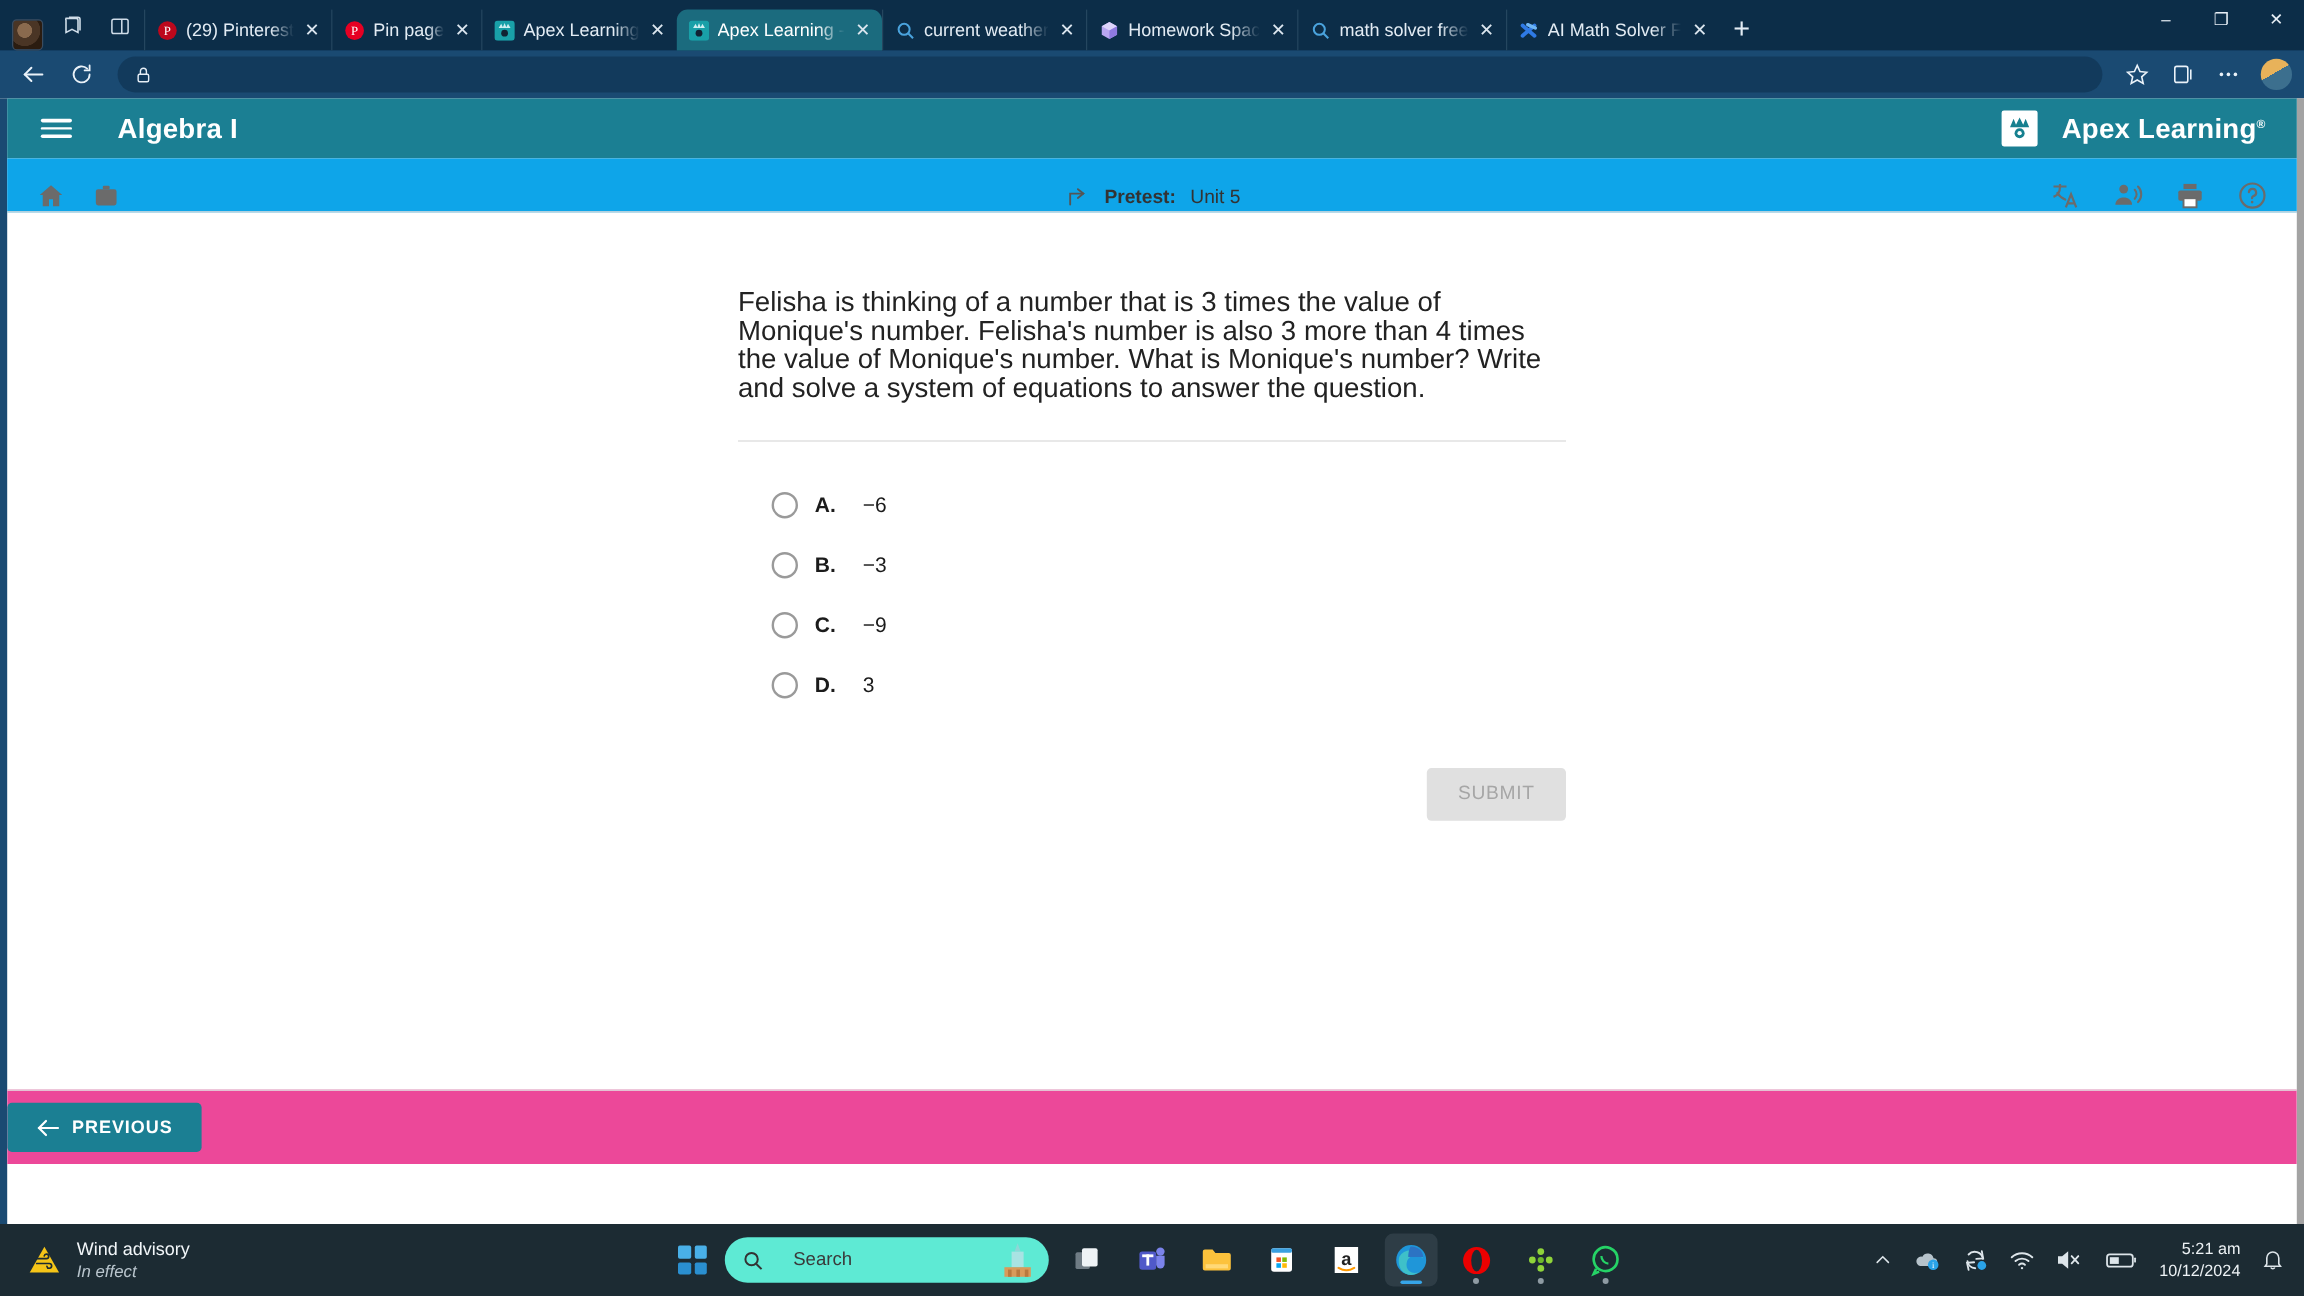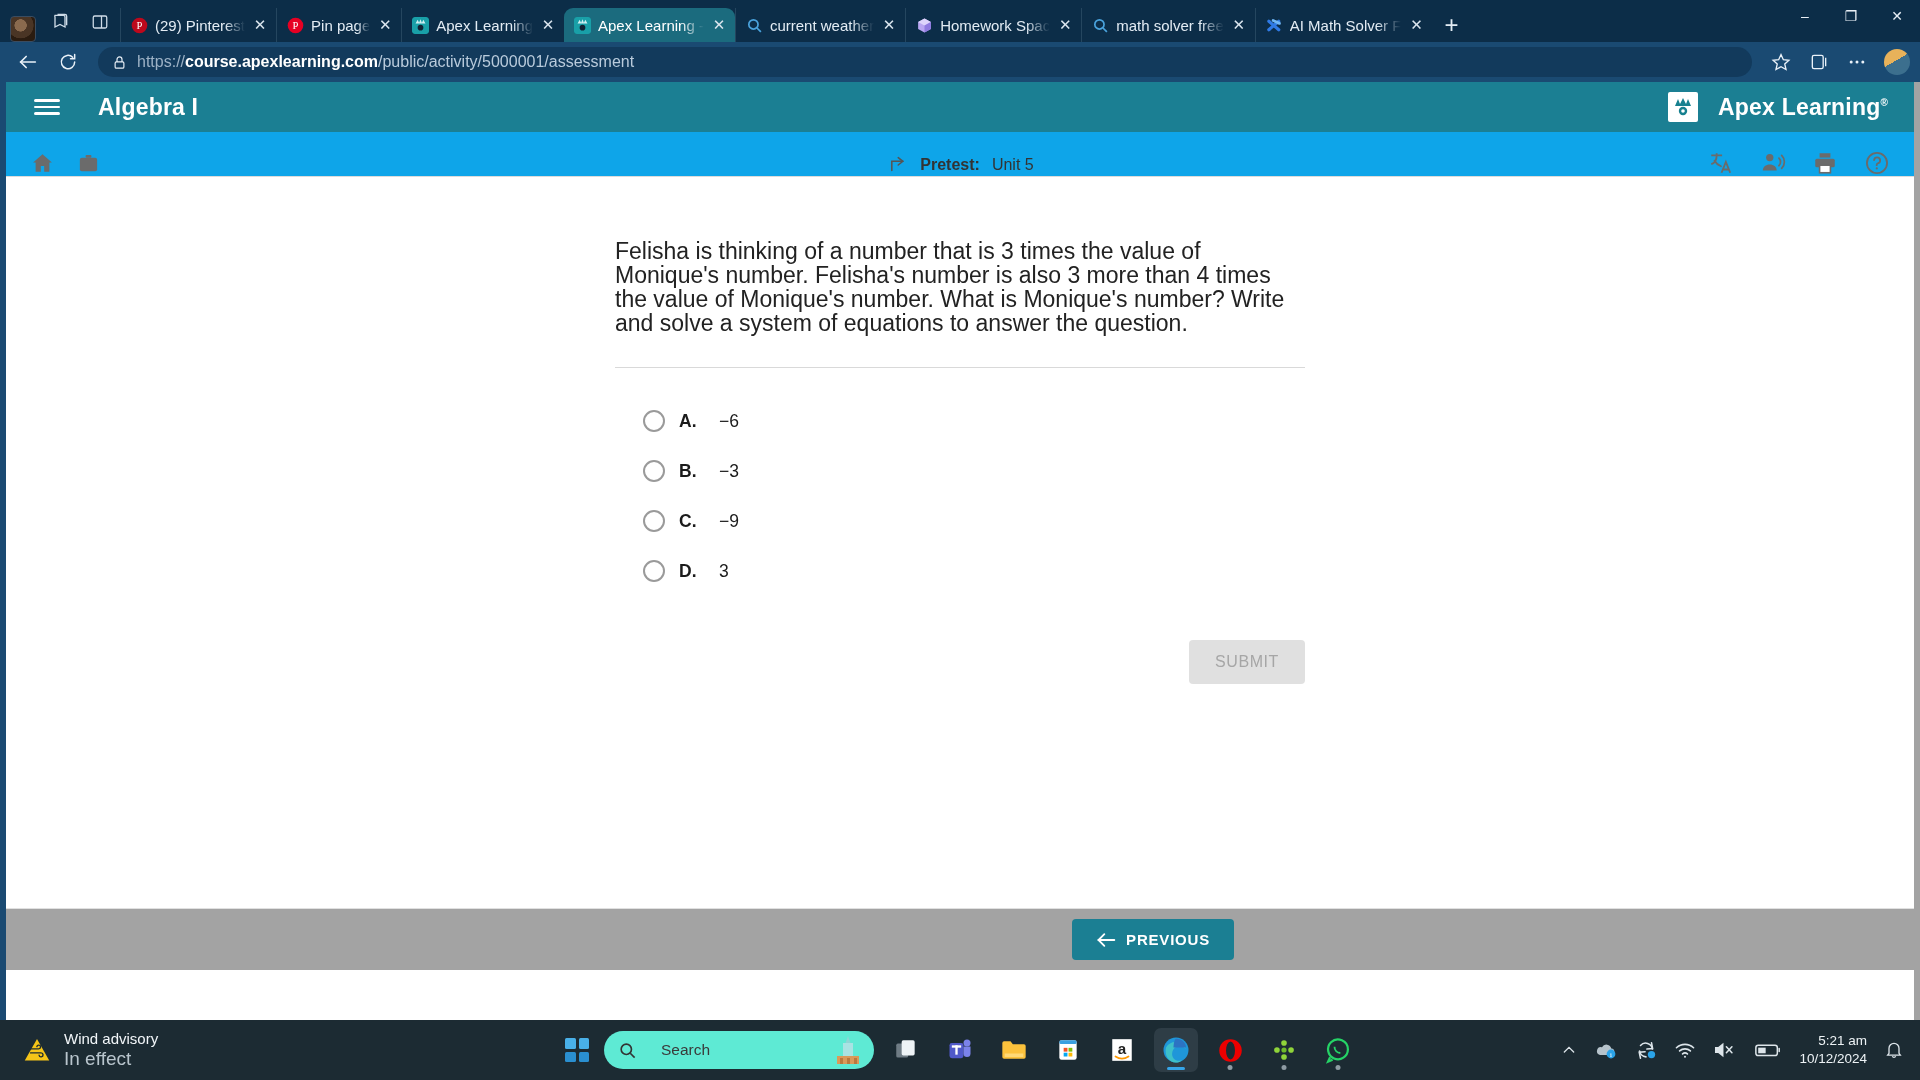--- a/index.html
+++ b/index.html
@@ -107,39 +107,39 @@
   .cval { font-size: 17.5px; color: #1b1b1b; }
 
   .submitrow { display: flex; justify-content: flex-end; margin-top: 44px; padding-right: 0; }
   .submitbtn {
     background: #e0e0e0; color: #a6a6a6; border: none; border-radius: 4px;
     padding: 13px 26px; font-size: 16px; letter-spacing: .6px; font-family: inherit;
   }
 
   .footer {
     position: absolute; left: 0; bottom: 0; width: 100%; height: 62px;
-    background: #a3a3a3; border-top: 1px solid #e0e0e0;
-    display: flex; align-items: center; justify-content: flex-end;
+    background: #ec4899; border-top: 1px solid #e0e0e0;
+    display: flex; align-items: center; justify-content: flex-start;
   }
   .prevbtn {
     background: #1b7f93; color: #fff; border: none; border-radius: 4px;
     padding: 12px 24px; font-size: 15px; font-weight: 700; letter-spacing: .8px;
     display: flex; align-items: center; gap: 10px; font-family: inherit;
     margin-right: 680px;
   }
 
   
   .taskbar {
     position: absolute; left: 0; bottom: 0; width: 1920px; height: 60px;
     background: #1c2b33; display: flex; align-items: center; color: #e9eef2;
   }
   .weather { display:flex; align-items:center; gap: 12px; padding-left: 22px; }
   .weather .wtext { line-height: 1.15; }
   .weather .wtitle { font-size: 15px; color:#f2f6f9; }
-  .weather .wsub { font-size: 19px; color:#b9c5cd; }
+  .weather .wsub { font-size: 14px; color:#b9c5cd;font-style:italic; }
   .tbcenter { position: absolute; left: 50%; transform: translateX(-50%);
               display:flex; align-items:center; gap: 10px; }
   .startbtn { width: 34px; height: 34px; display:grid;
               grid-template-columns: 1fr 1fr; grid-template-rows: 1fr 1fr; gap: 3px; padding: 5px;}
   .startbtn span { background:#4aa8e0; border-radius: 1.5px; }
   .startbtn span:nth-child(1){background:#49b0e8;} .startbtn span:nth-child(2){background:#49b0e8;}
   .startbtn span:nth-child(3){background:#2a8fd0;} .startbtn span:nth-child(4){background:#2a8fd0;}
   .searchpill {
     width: 270px; height: 38px; background: #5eead4; border-radius: 19px;
     display:flex; align-items:center; gap: 24px; padding: 0 14px; color:#333; overflow:hidden;
@@ -270,21 +270,20 @@
       <svg width="20" height="20" viewBox="0 0 24 24" fill="none" stroke="#eaf2f9" stroke-width="1.8" stroke-linecap="round">
           <path d="M20 12a8 8 0 1 1-2.4-5.7"></path>
           <polyline points="20,3 20,8 15,8"></polyline>
         </svg>
     </div>
     <div class="omnibox">
       <svg width="15" height="15" viewBox="0 0 24 24" fill="none" stroke="#e6eef6" stroke-width="1.9">
           <rect x="5" y="11" width="14" height="10" rx="2"></rect>
           <path d="M8 11V7a4 4 0 0 1 8 0v4"></path>
         </svg>
-      <span class="url"><span class="proto">https://</span><b>course.apexlearning.com</b><span>/public/activity/5000001/assessment</span></span>
     </div>
     <div class="rightnav">
       <div class="navbtn">
         <svg width="20" height="20" viewBox="0 0 24 24" fill="none" stroke="#eaf2f9" stroke-width="1.6">
             <polygon points="12,3 14.8,9.2 21.5,9.9 16.5,14.4 18,21 12,17.6 6,21 7.5,14.4 2.5,9.9 9.2,9.2"></polygon>
           </svg>
       </div>
       <div class="navbtn">
         <svg width="20" height="20" viewBox="0 0 24 24" fill="none" stroke="#eaf2f9" stroke-width="1.6">
             <rect x="4" y="4" width="13" height="16" rx="2"></rect>

